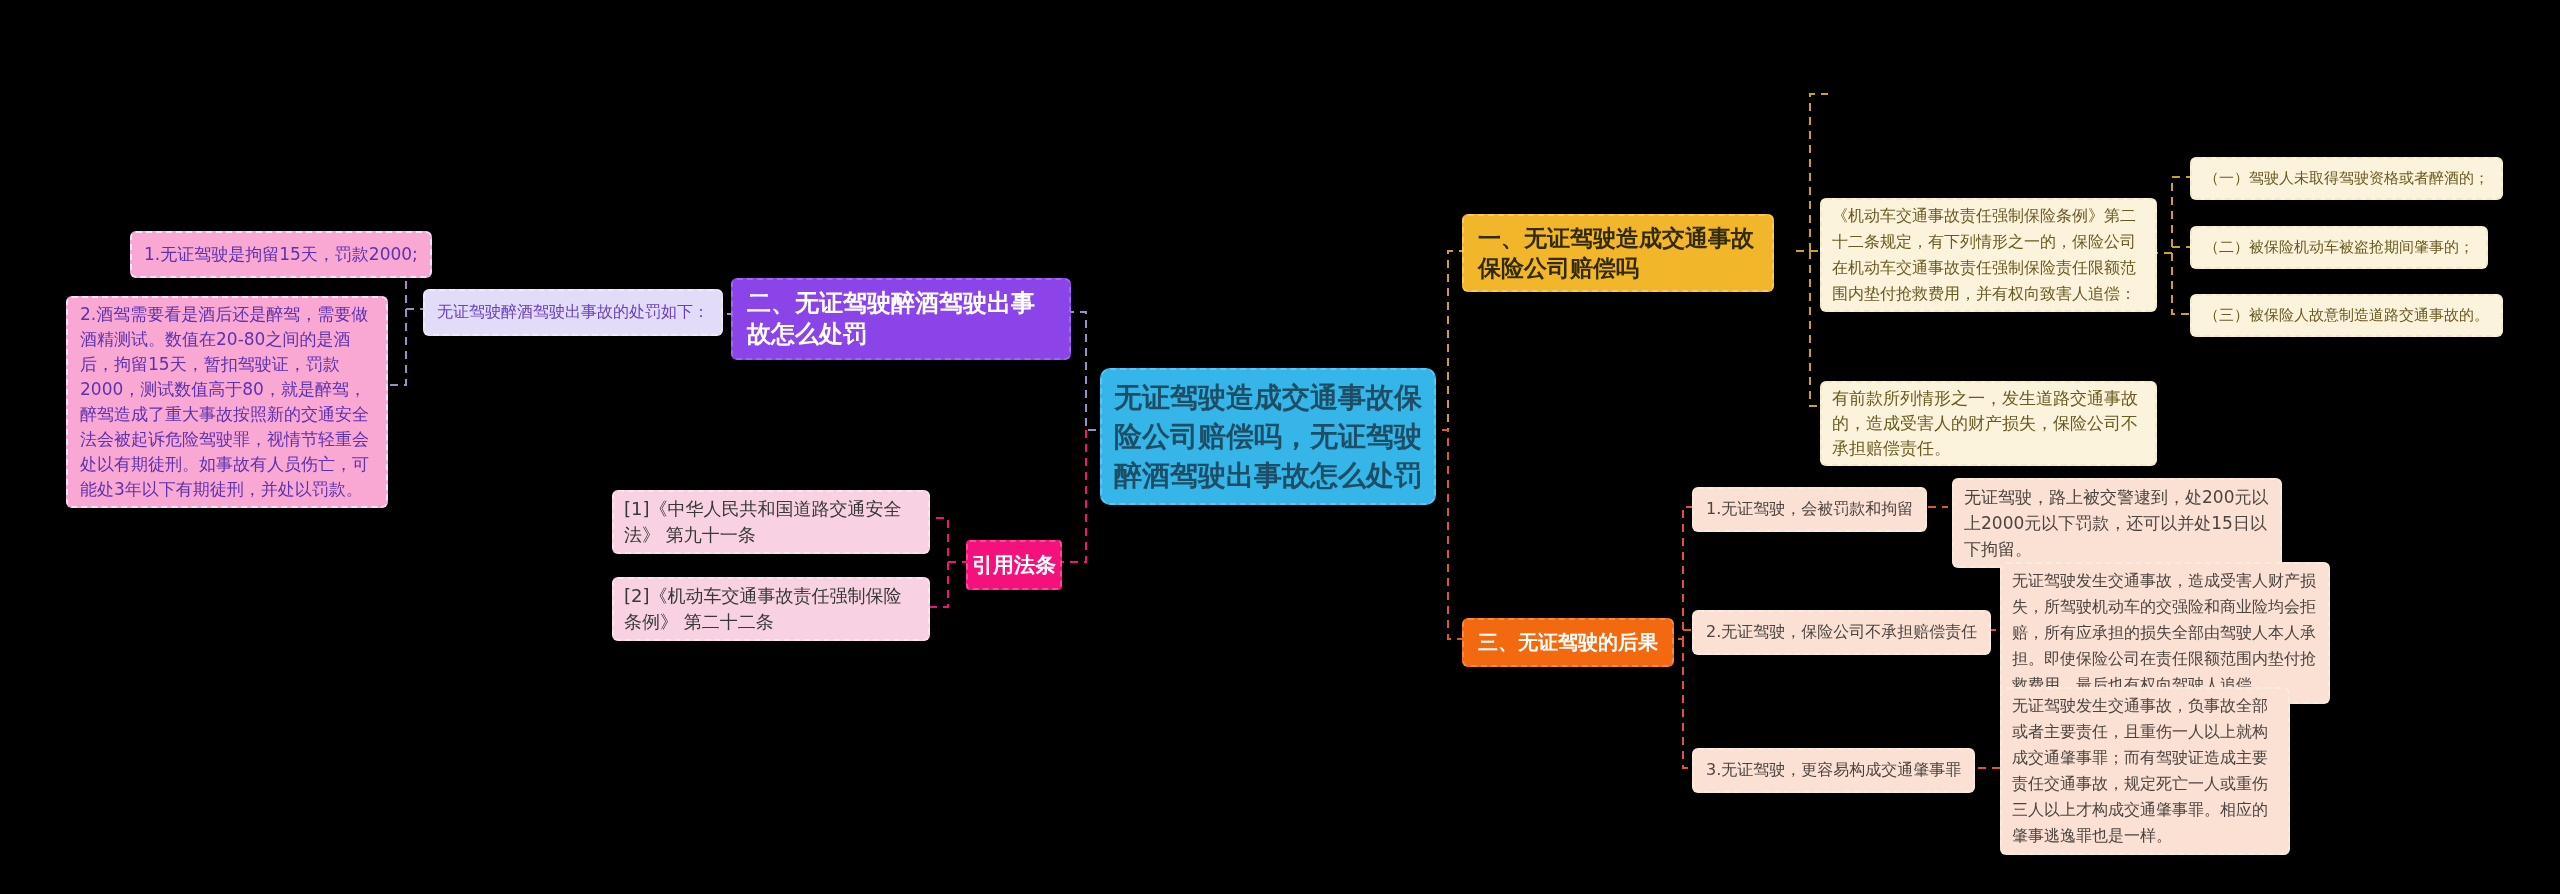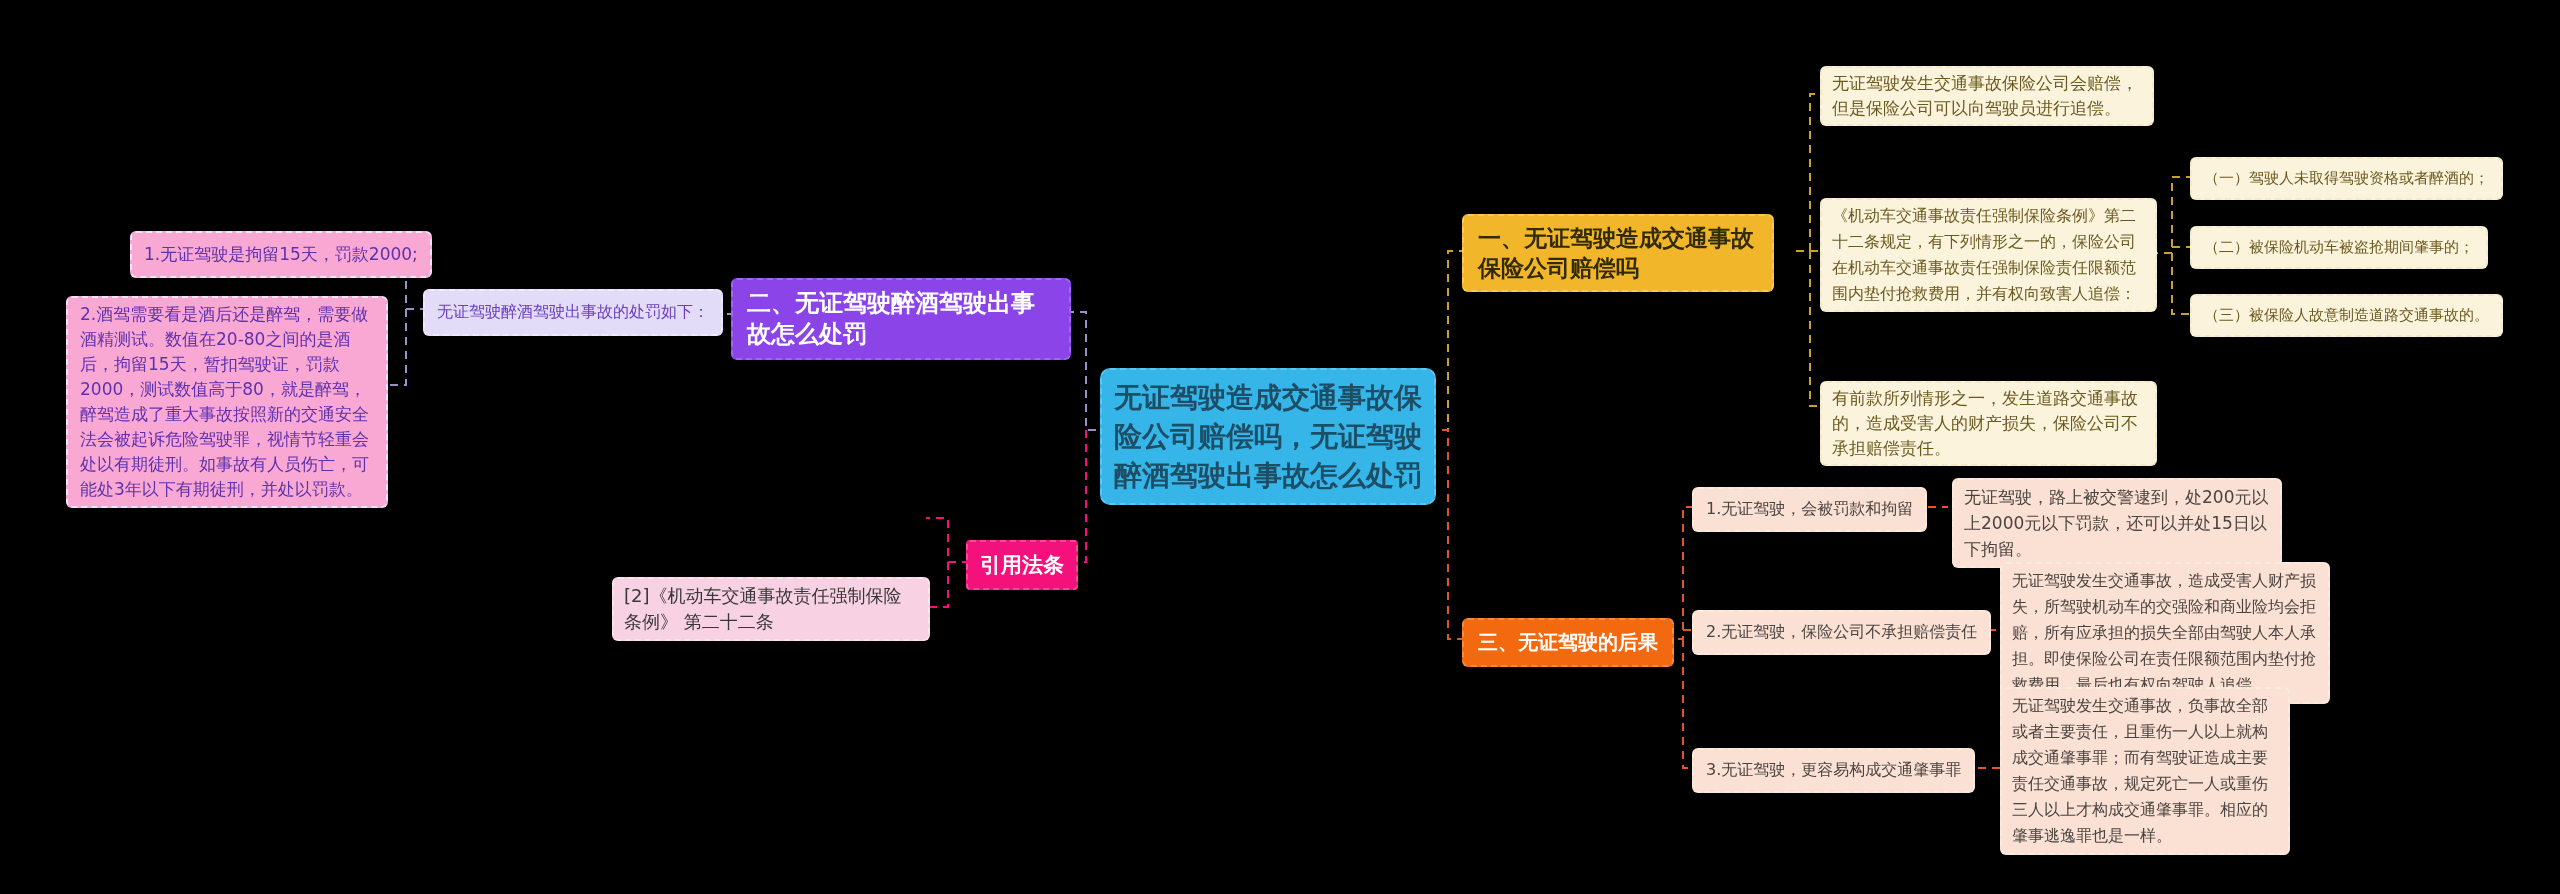--- a/index.html
+++ b/index.html
@@ -14,21 +14,21 @@
   
   .b2-title{background:#8a44e8;border-color:#a266f5;color:#fff;font-size:24px;
             font-weight:bold;line-height:31px;padding:8px 14px;}
   .b2-intro{background:#e3dcf8;border-color:#efeafc;color:#6b3fc0;font-size:16px;
             padding:11px 12px;white-space:nowrap;}
   .b2-item{background:#f9a8d4;border-color:#ece6fa;color:#5e32ad;font-size:17px;
            line-height:25px;padding:4px 12px;}
   .b2-item1{white-space:nowrap;padding:9px 12px;}
   
   .laws-title{background:#f5117c;border-color:#fa4b9b;color:#fff;font-size:21px;
-              font-weight:bold;padding:9px 12px;white-space:nowrap;border-radius:4px;}
+              font-weight:bold;padding:9px 4px;white-space:nowrap;border-radius:4px;}
   .laws-item{background:#f8d2e2;border-color:#fce4ee;color:#383838;font-size:18px;
              line-height:26px;padding:4px 10px;}
   
   .b1-title{background:#f2b62b;border-color:#f6ca5c;color:#332b00;font-size:23px;
             font-weight:bold;line-height:30px;padding:7px 14px;}
   .b1-item{background:#fbf3dc;border-color:#f4e9c6;color:#6b5a20;font-size:16px;
            line-height:26px;padding:3px 10px;}
   .b1-item.c1{font-size:17px;line-height:25px;}
   .b1-case{background:#fbf3dc;border-color:#f4e9c6;color:#6b5a20;font-size:15px;
            padding:10px 12px;white-space:nowrap;}
@@ -67,24 +67,24 @@
   </svg>
 
   <div class="node center" style="left:1100px;top:368px;width:336px;">无证驾驶造成交通事故保险公司赔偿吗，无证驾驶醉酒驾驶出事故怎么处罚</div>
 
   <div class="node b2-title" style="left:731px;top:278px;width:340px;">二、无证驾驶醉酒驾驶出事故怎么处罚</div>
   <div class="node b2-intro" style="left:423px;top:289px;">无证驾驶醉酒驾驶出事故的处罚如下：</div>
   <div class="node b2-item b2-item1" style="left:130px;top:231px;">1.无证驾驶是拘留15天，罚款2000;</div>
   <div class="node b2-item" style="left:66px;top:296px;width:322px;">2.酒驾需要看是酒后还是醉驾，需要做酒精测试。数值在20-80之间的是酒后，拘留15天，暂扣驾驶证，罚款2000，测试数值高于80，就是醉驾，醉驾造成了重大事故按照新的交通安全法会被起诉危险驾驶罪，视情节轻重会处以有期徒刑。如事故有人员伤亡，可能处3年以下有期徒刑，并处以罚款。</div>
 
   <div class="node laws-title" style="left:966px;top:540px;">引用法条</div>
+  <div class="node laws-item" style="left:612px;top:490px;width:318px;">[1]《中华人民共和国道路交通安全法》 第九十一条</div>
   <div class="node laws-item" style="left:612px;top:577px;width:318px;">[2]《机动车交通事故责任强制保险条例》 第二十二条</div>
 
   <div class="node b1-title" style="left:1462px;top:214px;width:312px;">一、无证驾驶造成交通事故保险公司赔偿吗</div>
-  <div class="node b1-item c1" style="left:1820px;top:66px;width:334px;">无证驾驶发生交通事故保险公司会赔偿，但是保险公司可以向驾驶员进行追偿。</div>
   <div class="node b1-item" style="left:1820px;top:198px;width:337px;">《机动车交通事故责任强制保险条例》第二十二条规定，有下列情形之一的，保险公司在机动车交通事故责任强制保险责任限额范围内垫付抢救费用，并有权向致害人追偿：</div>
   <div class="node b1-item c1" style="left:1820px;top:381px;width:337px;">有前款所列情形之一，发生道路交通事故的，造成受害人的财产损失，保险公司不承担赔偿责任。</div>
   <div class="node b1-case" style="left:2190px;top:157px;">（一）驾驶人未取得驾驶资格或者醉酒的；</div>
   <div class="node b1-case" style="left:2190px;top:226px;">（二）被保险机动车被盗抢期间肇事的；</div>
   <div class="node b1-case" style="left:2190px;top:294px;">（三）被保险人故意制造道路交通事故的。</div>
 
   <div class="node b3-title" style="left:1462px;top:618px;">三、无证驾驶的后果</div>
   <div class="node b3-label" style="left:1692px;top:487px;">1.无证驾驶，会被罚款和拘留</div>
   <div class="node b3-label" style="left:1692px;top:610px;">2.无证驾驶，保险公司不承担赔偿责任</div>
   <div class="node b3-label" style="left:1692px;top:748px;">3.无证驾驶，更容易构成交通肇事罪</div>

